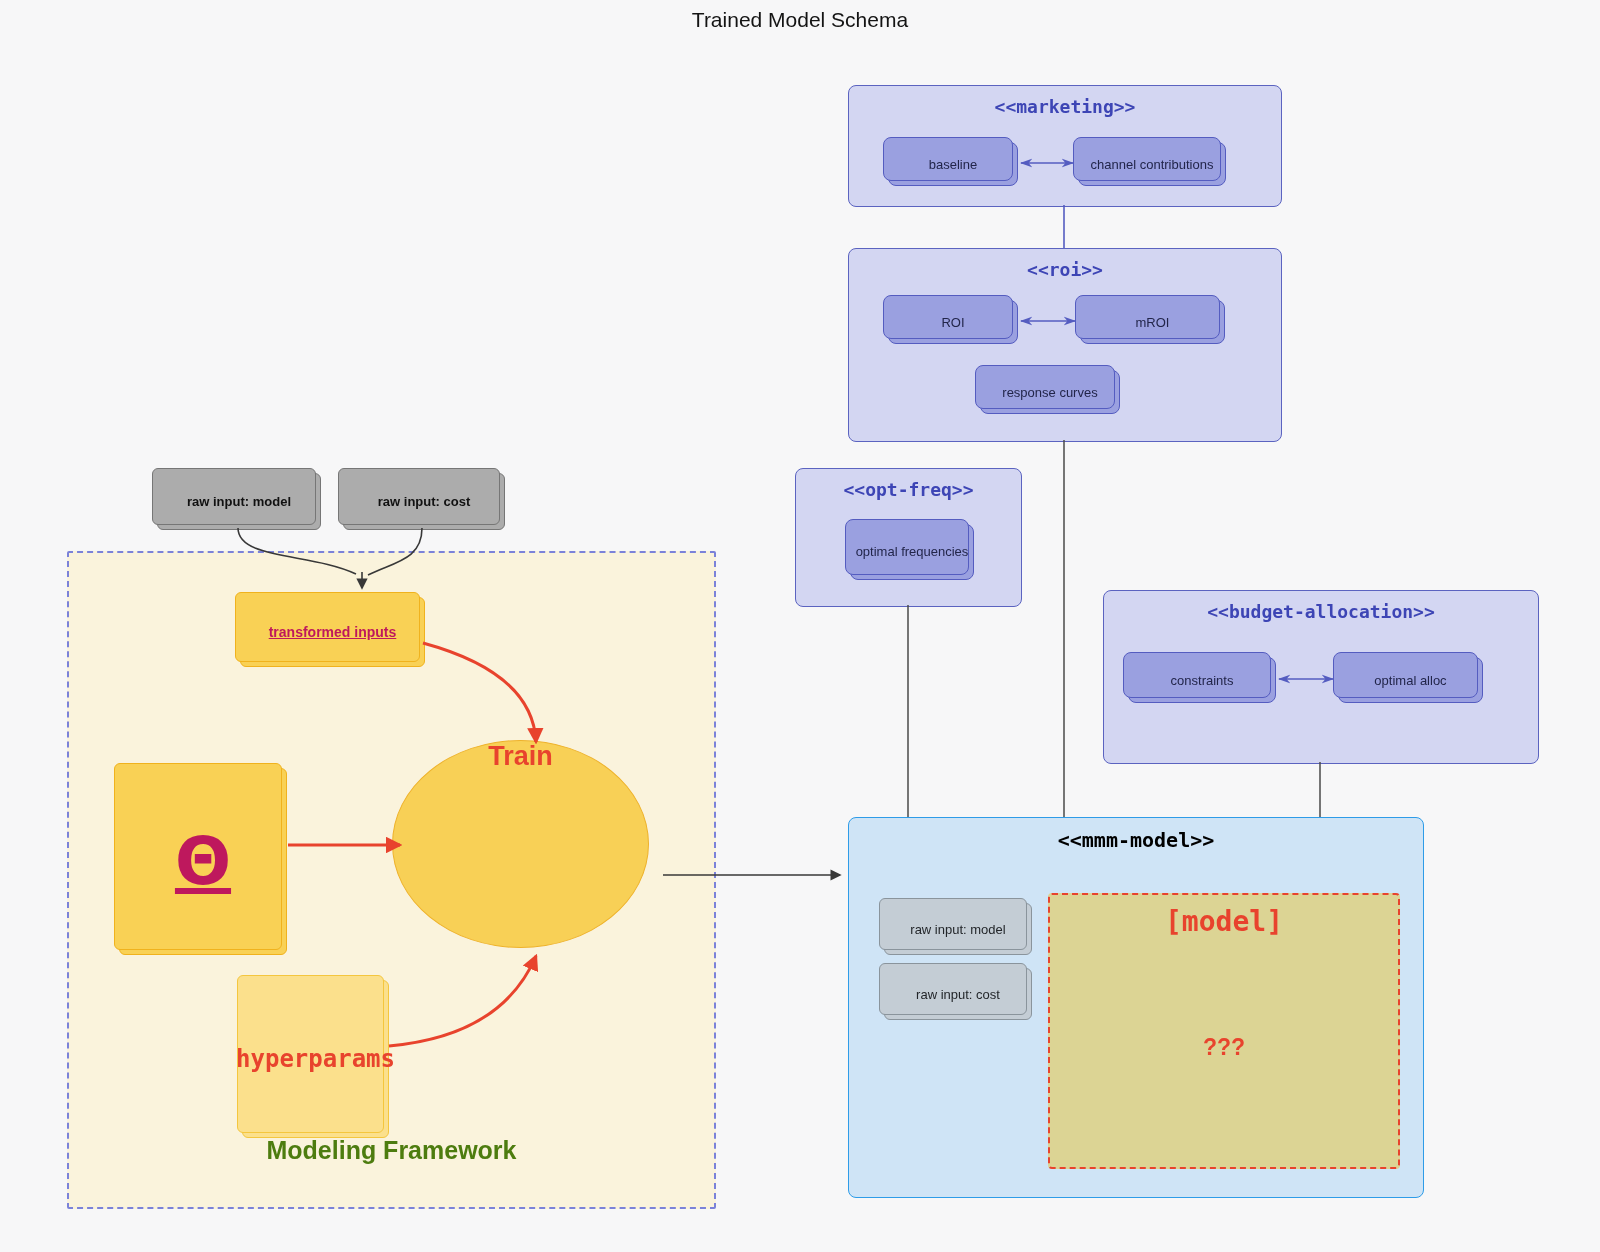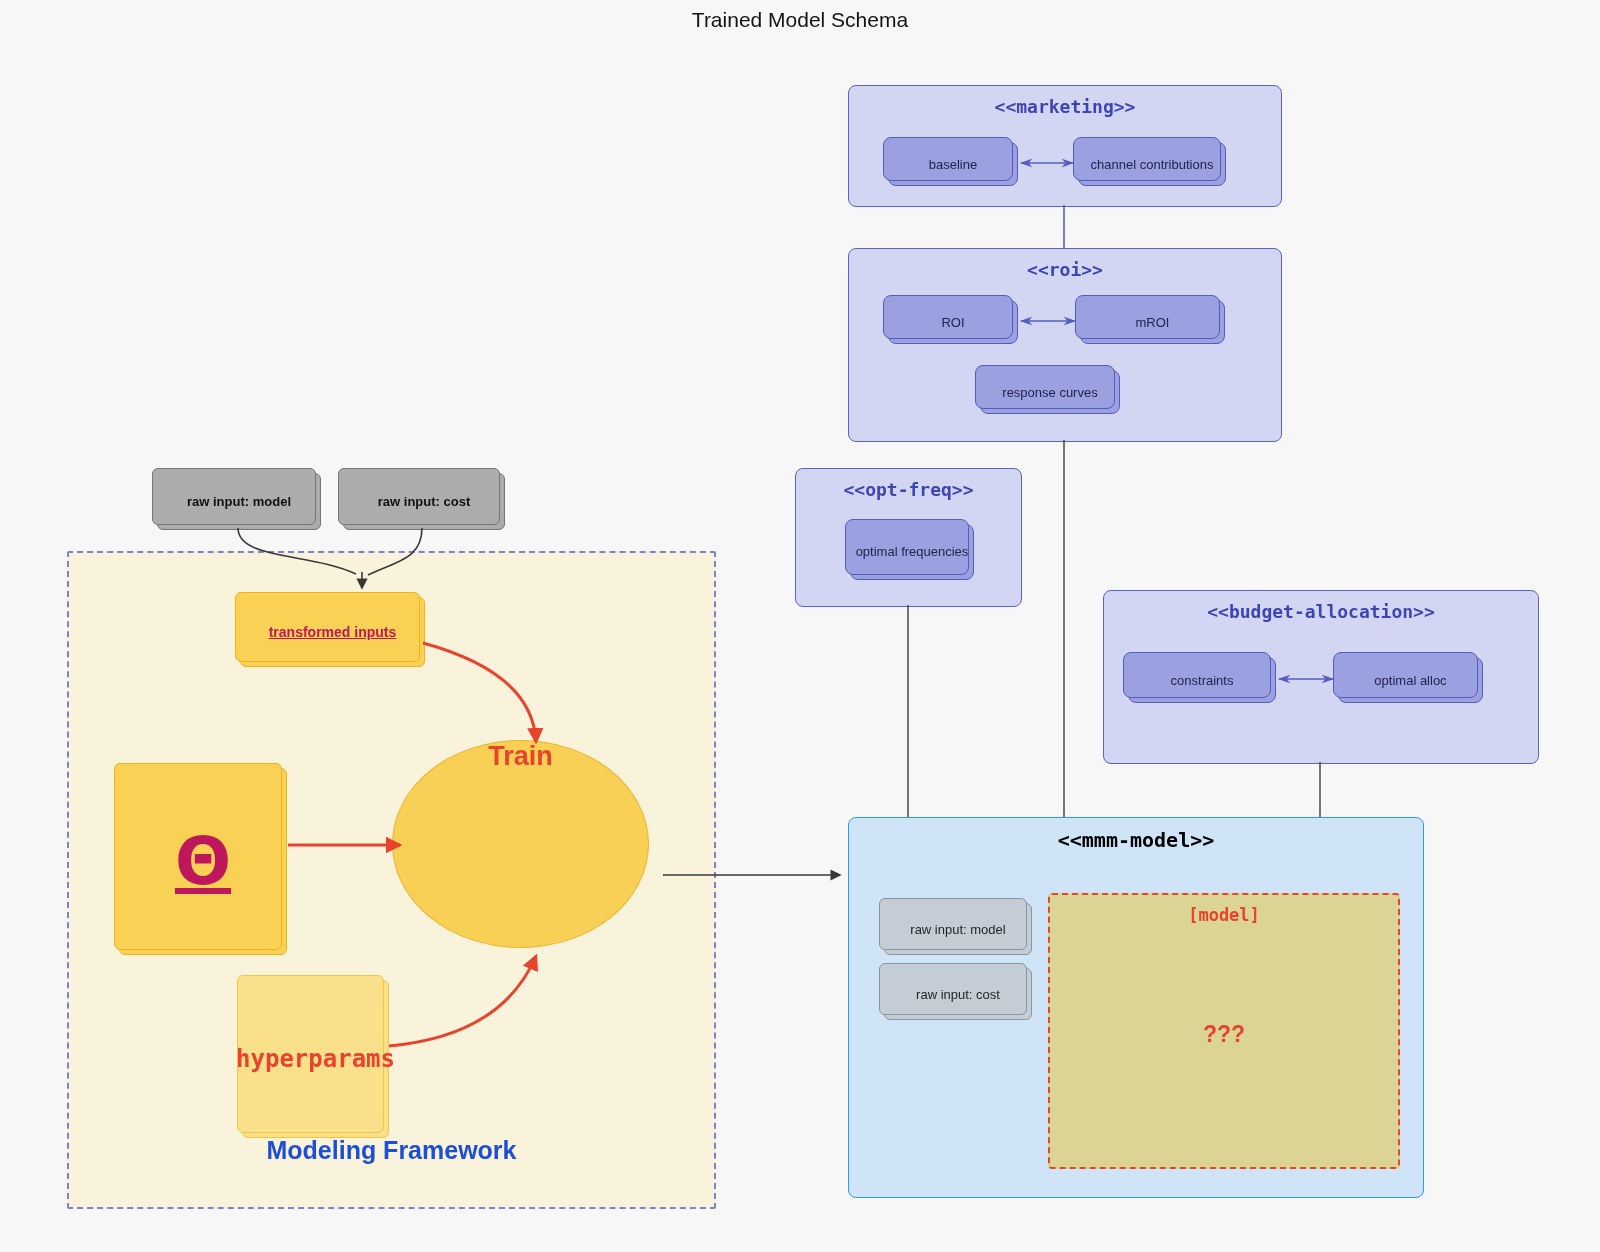--- a/index.html
+++ b/index.html
@@ -21,29 +21,29 @@
   .purple{background:#9aa0e0;border:1.5px solid #545cc0;}
   .grayA{background:#acacac;border:1.5px solid #767676;color:#111;font-weight:bold;border-radius:6px;}
   .grayB{background:#c4cdd5;border:1.5px solid #8a949c;color:#23262a;border-radius:6px;}
   .yellow{background:#f9d155;border:1.5px solid #f0b21d;border-radius:6px;color:#be185d;font-weight:bold;text-decoration:underline;}
   .yellowLight{background:#fbe08c;border:1.5px solid #f4c63e;border-radius:6px;color:#e8432d;font-weight:bold;}
 
   
   .framework{position:absolute;left:67px;top:551px;width:645px;height:654px;background:#faf3dc;
     border:2px dashed #7b82d9;border-radius:2px;z-index:0;}
   .framework-label{position:absolute;left:0;right:0;bottom:42px;text-align:center;
-    font-size:25px;font-weight:bold;color:#1d4ed8;}
+    font-size:25px;font-weight:bold;color:#4d7c0f;}
 
   .ellipse{position:absolute;left:392px;top:740px;width:255px;height:206px;background:#f8d056;
     border:1.5px solid #eeb22b;border-radius:50%;z-index:3;display:flex;align-items:flex-start;justify-content:center;
     color:#e8432d;font-weight:bold;font-size:27px;}
 
   .khaki{position:absolute;left:1048px;top:893px;width:348px;height:272px;background:#dcd494;
     border:2.5px dashed #e8432d;border-radius:4px;z-index:3;display:flex;flex-direction:column;align-items:center;}
-  .khaki .hdr{margin-top:10px;font-family:"DejaVu Sans Mono",monospace;font-weight:bold;font-size:17px;color:#e8432d;}
+  .khaki .hdr{margin-top:10px;font-family:"DejaVu Sans Mono",monospace;font-weight:bold;font-size:28px;color:#e8432d;}
   .khaki .body{margin-top:96px;font-weight:bold;font-size:23px;color:#e8432d;}
 
   .mono{font-family:"DejaVu Sans Mono",monospace;}
   svg.overlay{position:absolute;left:0;top:0;z-index:5;pointer-events:none;}
 </style>
 </head>
 <body>
 
 <div class="canvas">
 

